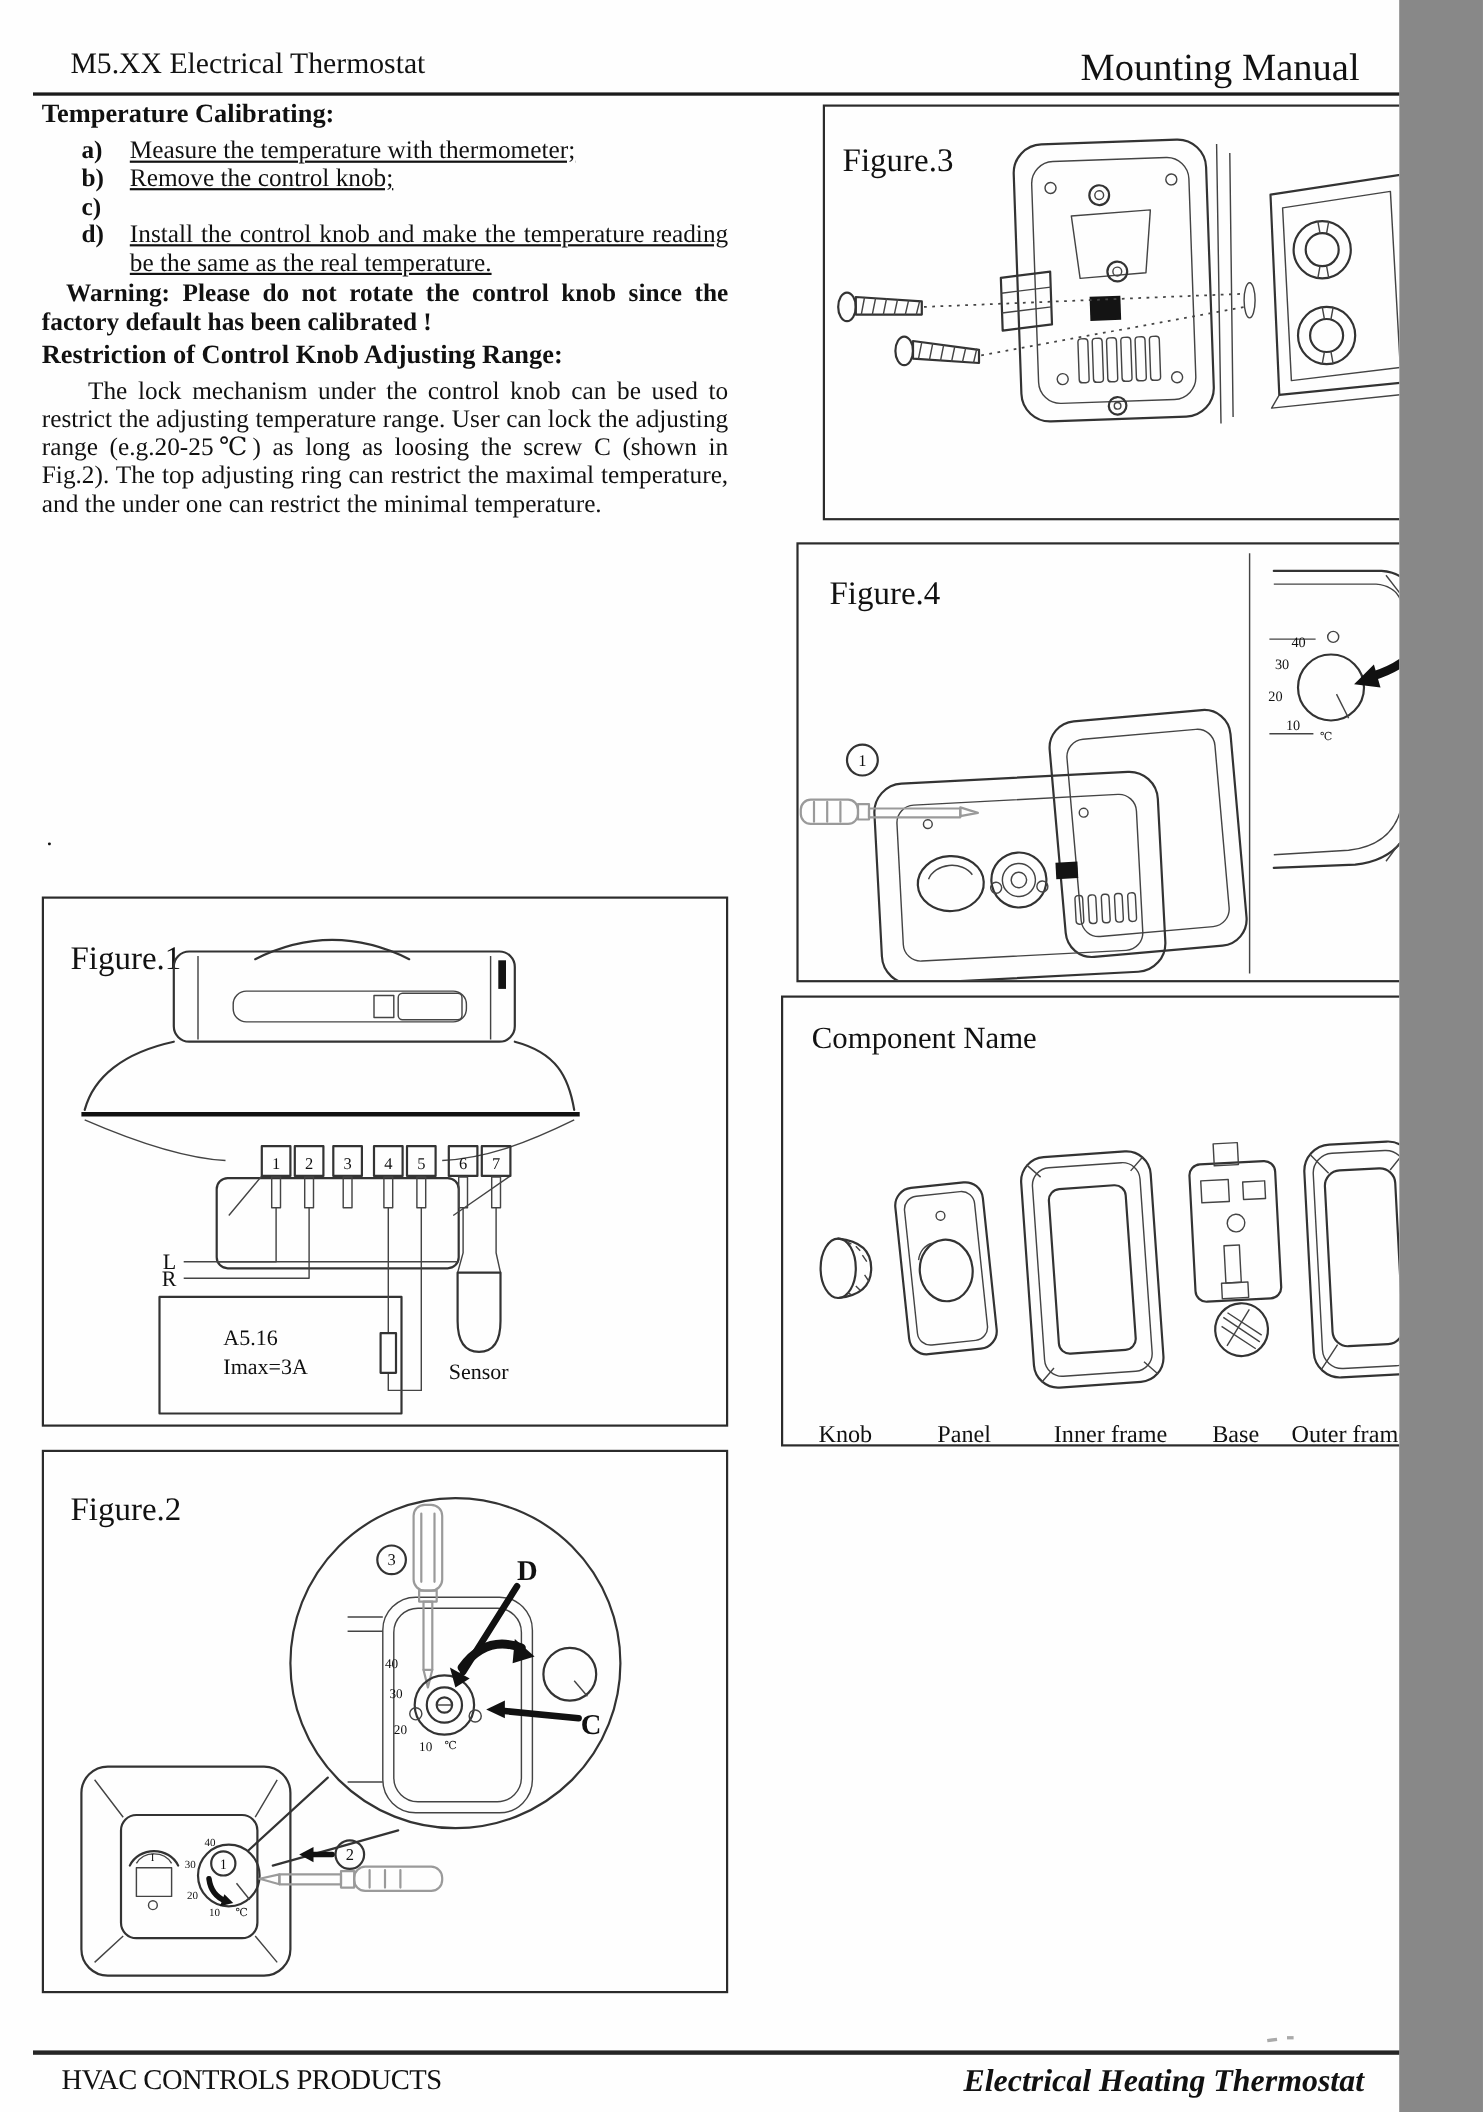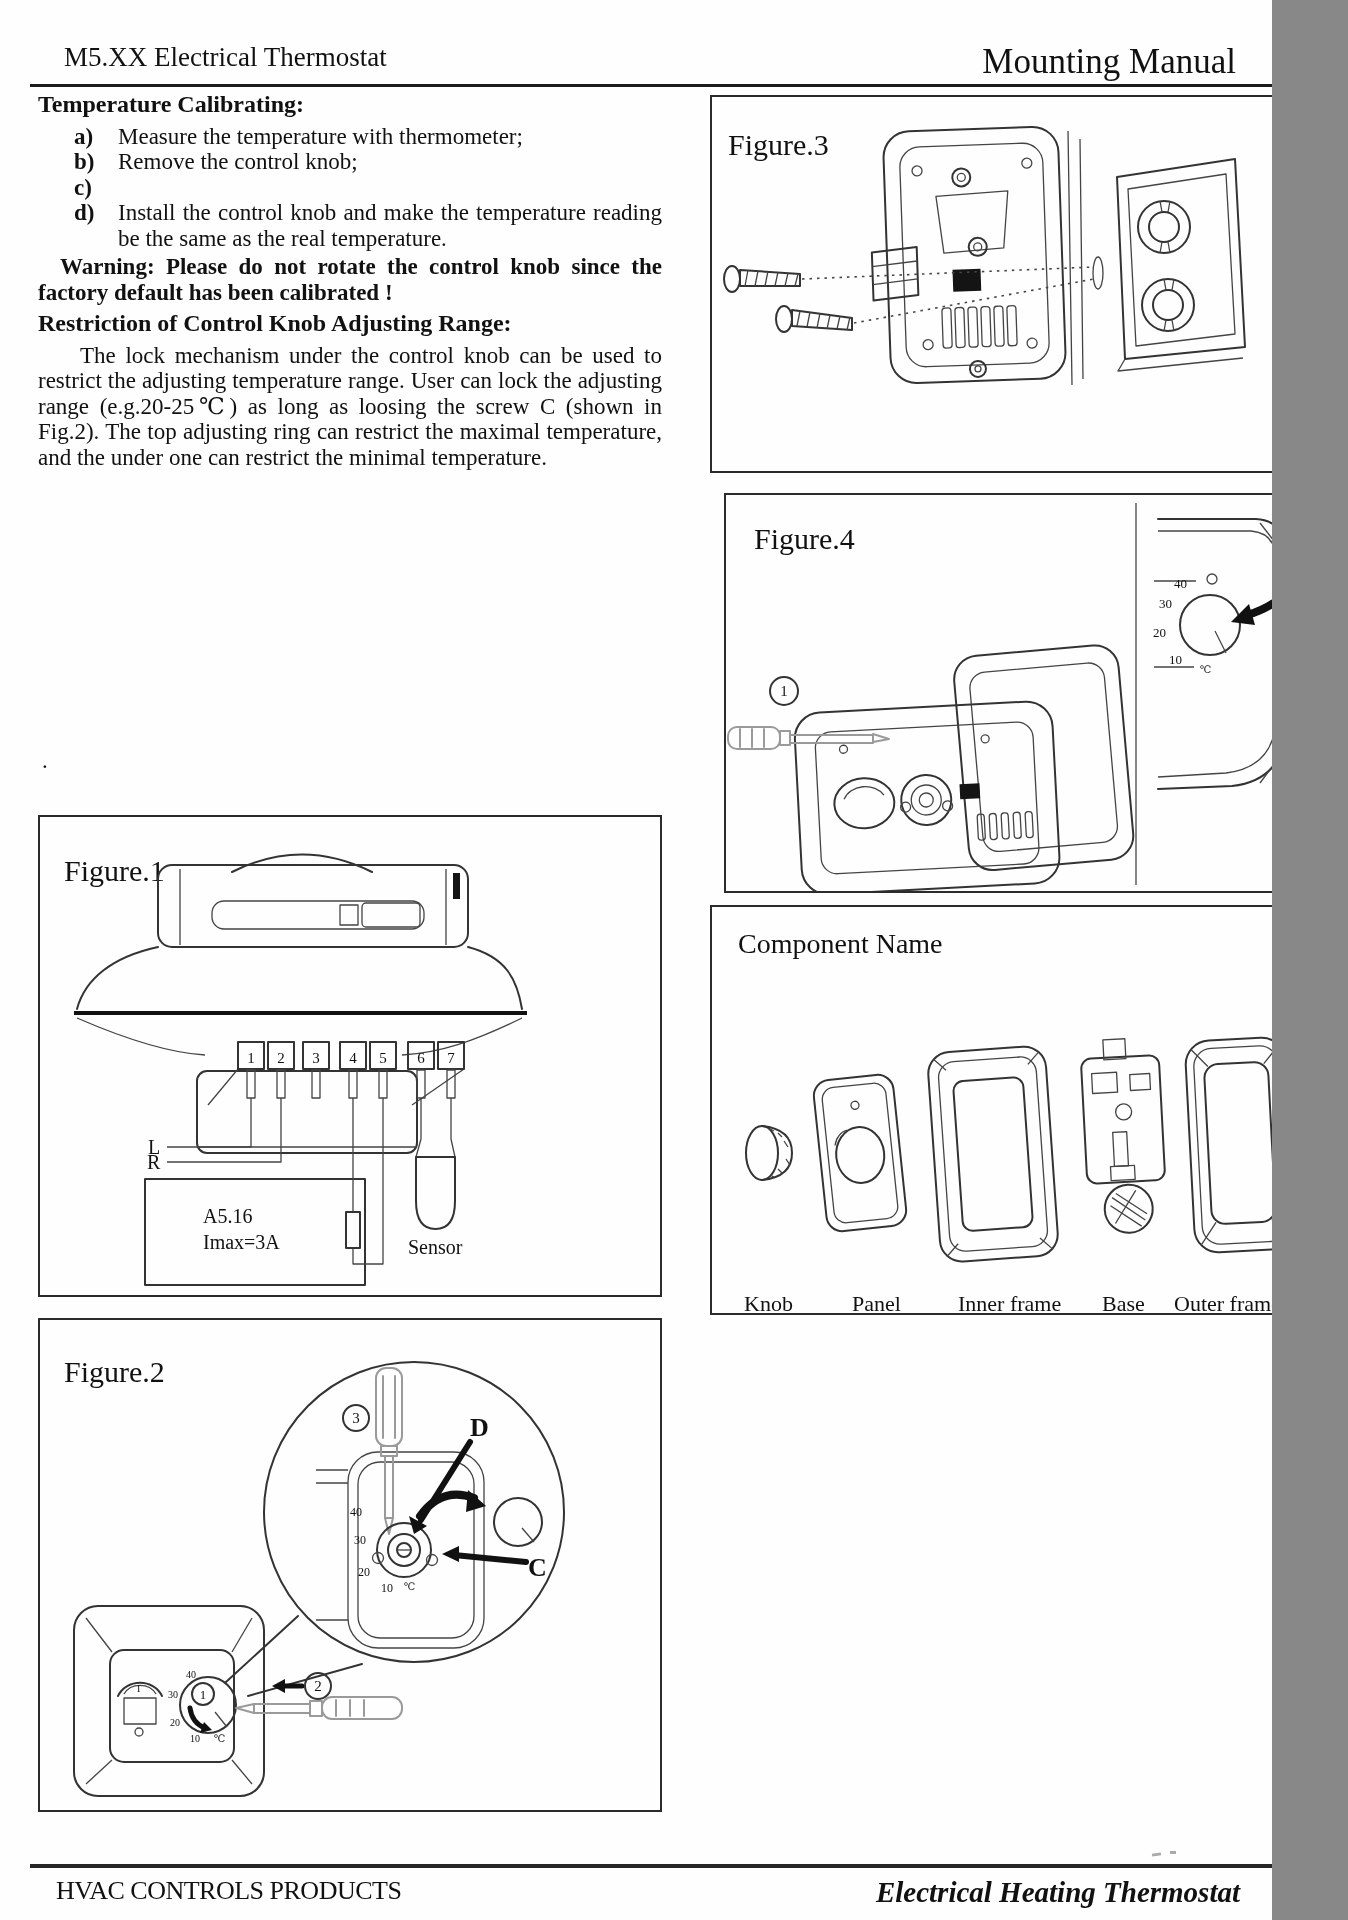--- a/index.html
+++ b/index.html
@@ -10,28 +10,28 @@
   .h-right{top:42px;right:36px;font-size:35px;}
   .rule-top{left:30px;top:84px;width:1288px;height:3px;background:#1b1b1b;}
   .rule-bottom{left:30px;top:1864px;width:1290px;height:4px;background:#262626;}
   .col{left:38px;top:92px;width:624px;font-size:23px;line-height:25.5px;}
   .col h1{font-size:24px;font-weight:bold;margin:0 0 6px 0;}
   .col p{margin:0;}
   .p-body{text-align:justify;text-indent:42px;margin:2px 0 24px 0 !important;}
   .list{margin:2px 0 2px 0;}
   .li{display:flex;padding-left:36px;}
   .li .lab{width:44px;font-weight:bold;flex:0 0 44px;}
-  .li .txt{flex:1;text-align:justify;}
+  .li .txt{flex:1;text-align:justify;text-decoration:underline;}
   .warn{font-weight:bold;text-align:justify;text-indent:22px;margin:3px 0 6px 0 !important;}
   .h2x{font-size:24px;font-weight:bold;margin:4px 0 6px 0;}
   .stray{left:42px;top:748px;font-size:23px;}
   .fig{position:absolute;border:2px solid #2b2b2b;background:#fefefe;}
   .f1{left:38px;top:815px;width:620px;height:478px;}
   .f2{left:38px;top:1318px;width:620px;height:490px;}
-  .f3{left:710px;top:95px;width:596px;height:374px;text-align:center;}
+  .f3{left:748px;top:95px;width:596px;height:374px;text-align:center;}
   .f4{left:724px;top:493px;width:596px;height:396px;text-align:right;}
   .fc{left:710px;top:905px;width:596px;height:406px;}
   svg{display:block;}
   .ln{fill:none;stroke:#333;stroke-width:2;stroke-linejoin:round;stroke-linecap:round;}
   .thin{fill:none;stroke:#444;stroke-width:1.3;stroke-linejoin:round;}
   .gray{fill:none;stroke:#9a9a9a;stroke-width:2;stroke-linejoin:round;stroke-linecap:round;}
   .boldln{fill:none;stroke:#111;stroke-width:4;}
   .blk{fill:#141414;stroke:none;}
   .dot{fill:none;stroke:#444;stroke-width:1.6;stroke-dasharray:2.5 5;}
   .thick{fill:none;stroke:#111;stroke-width:8;stroke-linecap:round;}

